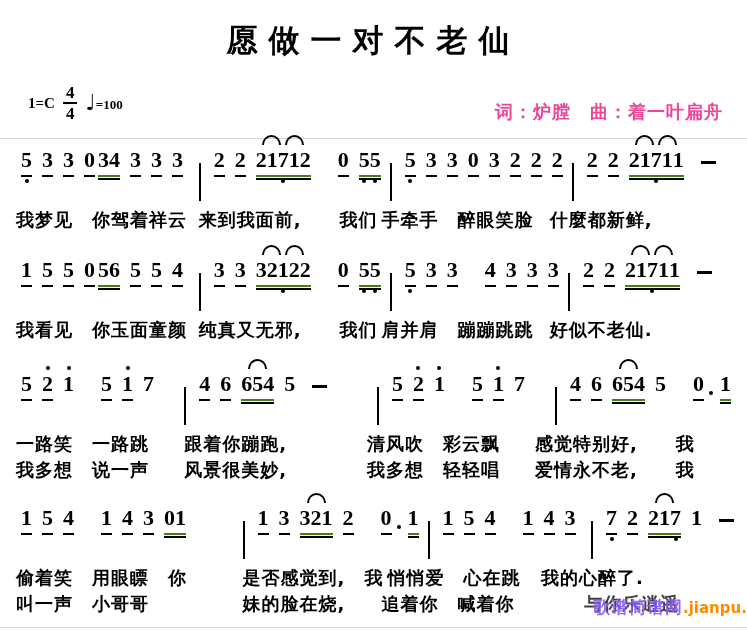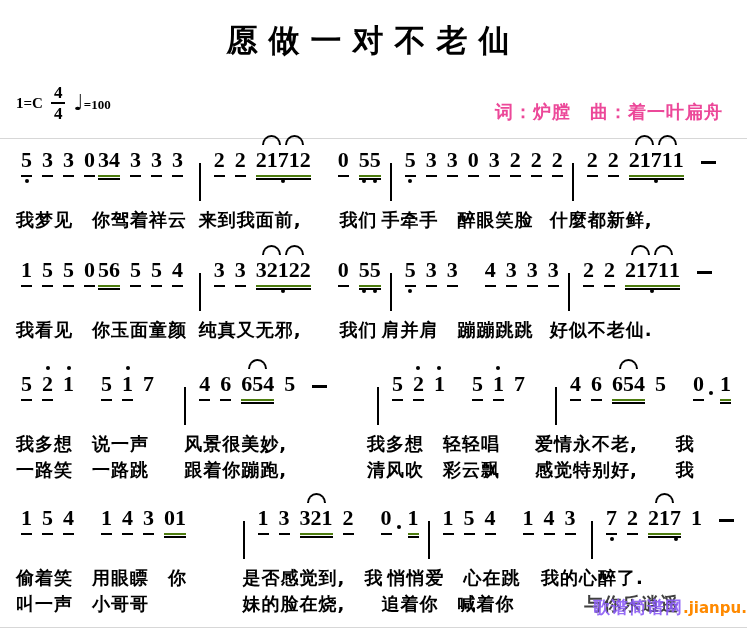--- a/index.html
+++ b/index.html
@@ -2,21 +2,21 @@
 <html><head>
 <meta charset="utf-8">
 <style>
   html,body{margin:0;padding:0;}
   body{width:747px;height:630px;background:#ffffff;position:relative;overflow:hidden;
        font-family:"Liberation Serif","DejaVu Serif",serif;}
   .page{position:absolute;inset:0;}
   .title{position:absolute;top:20px;left:0;right:0;text-align:center;margin:0;
          font-size:31px;font-weight:bold;letter-spacing:11px;color:#000000;
          font-family:"DejaVu Serif",serif;}
-  .meta-left{position:absolute;left:16px;top:84px;display:flex;align-items:center;gap:8px;
+  .meta-left{position:absolute;left:28px;top:84px;display:flex;align-items:center;gap:8px;
              font-weight:bold;color:#000;}
   .key{font-size:15px;}
   .frac{display:inline-flex;flex-direction:column;align-items:center;line-height:1;font-size:17px;}
   .frac .num{border-bottom:2px solid #000;padding:0 3px 1px;}
   .frac .den{padding-top:1px;}
   .tempo{display:inline-flex;align-items:flex-end;}
   .tnote{font-size:22px;line-height:0.9;font-family:"DejaVu Sans",sans-serif;}
   .tval{font-size:13px;font-weight:bold;}
   .credits{position:absolute;right:24px;top:100px;font-size:18px;font-weight:bold;
            color:#ec4899;letter-spacing:1px;font-family:"DejaVu Sans",sans-serif;}
@@ -220,30 +220,30 @@
             <span class="cell u2"><span class="ch">6</span><span class="ch">5</span><span class="ch">4</span><span class="arcs">
                 <span class="arc"></span>
               </span></span>
             <span class="cell u0"><span class="ch">5</span></span>
             <span class="cell u1 sp"><span class="ch">0</span></span>
             <span class="adot"></span>
             <span class="cell u2"><span class="ch">1</span></span>
           </div>
         </div>
         <div class="lyrics-row">
+          <div class="lyric-cell" style="flex-basis: 23%;">一路笑　一路跳</div>
+          <div class="lyric-cell" style="flex-basis: 25%;">跟着你蹦跑,</div>
+          <div class="lyric-cell" style="flex-basis: 23%;">清风吹　彩云飘</div>
+          <div class="lyric-cell" style="flex-basis: 27%;">感觉特别好,　　我</div>
+        </div>
+        <div class="lyrics-row">
           <div class="lyric-cell" style="flex-basis: 23%;">我多想　说一声</div>
           <div class="lyric-cell" style="flex-basis: 25%;">风景很美妙,</div>
           <div class="lyric-cell" style="flex-basis: 23%;">我多想　轻轻唱</div>
           <div class="lyric-cell" style="flex-basis: 27%;">爱情永不老,　　我</div>
-        </div>
-        <div class="lyrics-row">
-          <div class="lyric-cell" style="flex-basis: 23%;">一路笑　一路跳</div>
-          <div class="lyric-cell" style="flex-basis: 25%;">跟着你蹦跑,</div>
-          <div class="lyric-cell" style="flex-basis: 23%;">清风吹　彩云飘</div>
-          <div class="lyric-cell" style="flex-basis: 27%;">感觉特别好,　　我</div>
         </div>
       </div>
       <div class="system" style="top: 492px;">
         <div class="notes-row">
           <div class="measure" style="flex-basis: 31%;">
             <span class="cell u1"><span class="ch">1</span></span>
             <span class="cell u1"><span class="ch">5</span></span>
             <span class="cell u1"><span class="ch">4</span></span>
             <span class="cell u1 sp"><span class="ch">1</span></span>
             <span class="cell u1"><span class="ch">4</span></span>

